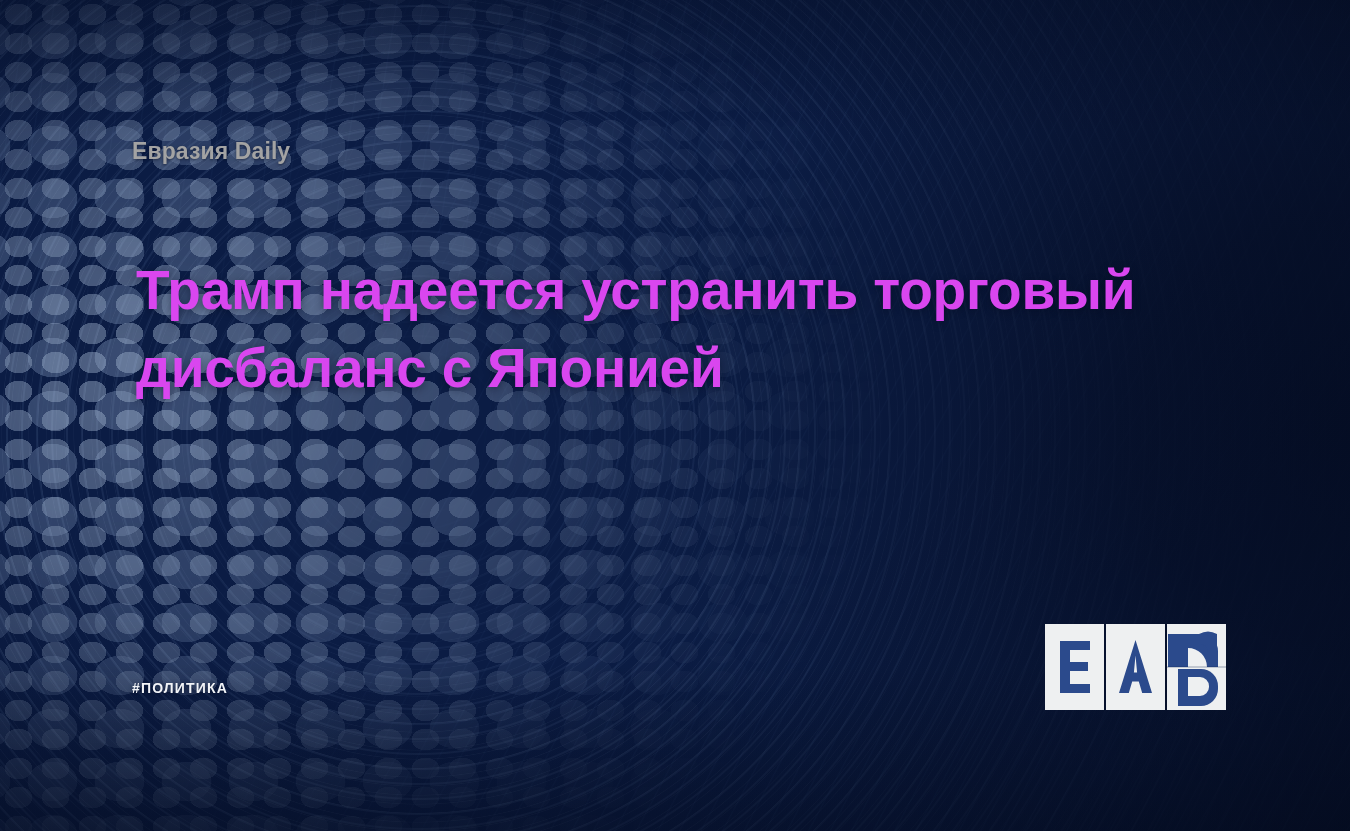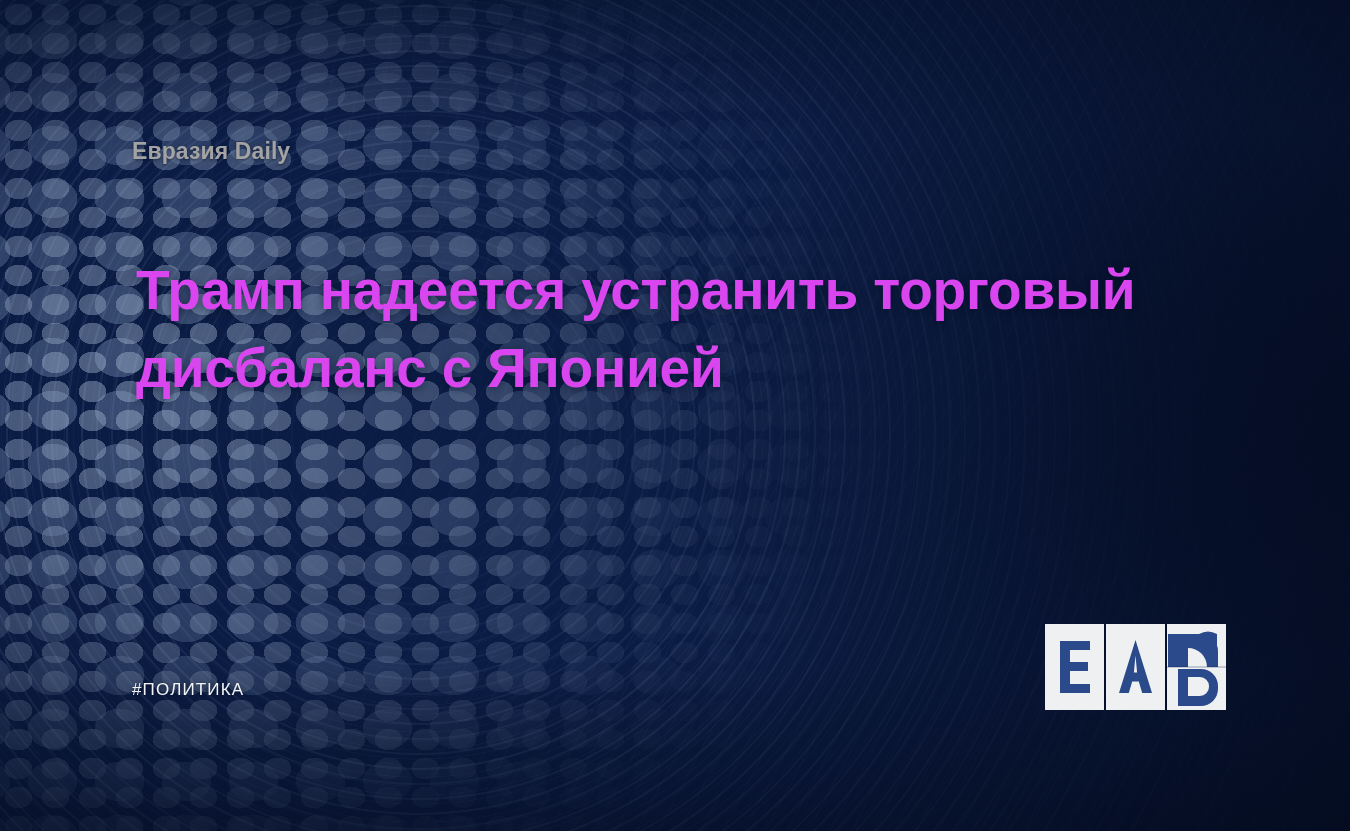--- a/index.html
+++ b/index.html
@@ -148,22 +148,22 @@
     font-weight: 700;
     letter-spacing: -.2px;
     color: #d946ef;
     text-shadow: 0 2px 9px rgba(3,10,28,.45);
   }
 
   .hashtag {
     position: absolute;
     left: 132px;
     top: 680px;
-    font-size: 17px;
-    font-weight: 400;
+    font-size: 14px;
+    font-weight: 700;
     letter-spacing: 1.15px;
     color: #f2f4f7;
     text-shadow: 0 1px 4px rgba(3,10,28,.6);
     white-space: nowrap;
   }
 
   
   .logo {
     position: absolute;
     left: 1045px;

